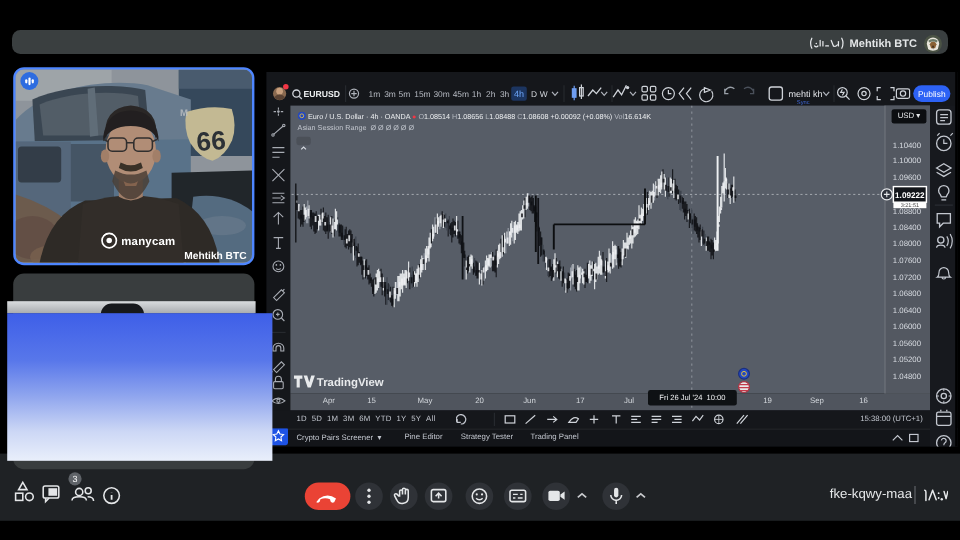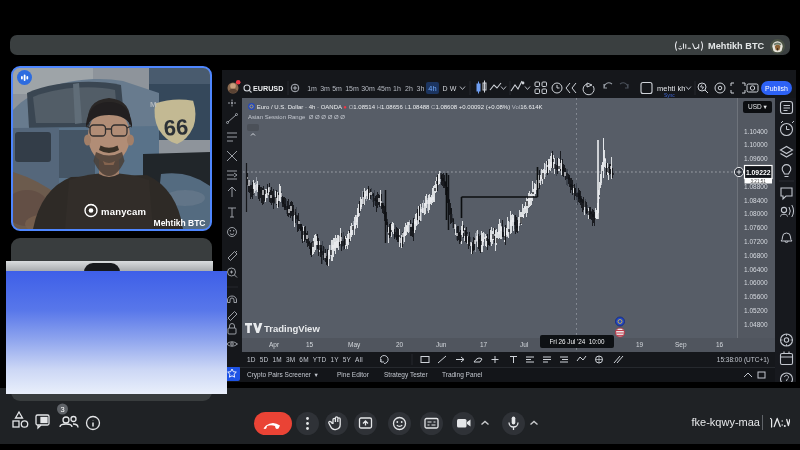--- a/index.html
+++ b/index.html
@@ -1,18 +1,18 @@
 <!DOCTYPE html>
 <html><head>
 <meta charset="utf-8">
 <style>
 * { margin:0; padding:0; box-sizing:border-box; }
 html,body { width:800px; height:450px; background:#000; overflow:hidden;
   font-family:"Liberation Sans", sans-serif; }
-#stage { position:absolute; left:0; top:0; width:800px; height:326px; background:#000;margin-top:10px; }
+#stage { position:absolute; left:0; top:0; width:800px; height:326px; background:#000; }
 .abs { position:absolute; }
 </style>
 </head>
 <body>
 <div id="stage">
 
 <div class="abs" style="left:0;top:378px;width:800px;height:56px;background:#1f2225;"></div>
 
 <div class="abs" style="left:10px;top:25px;width:780px;height:20px;border-radius:7px;background:#3a3f40;"></div>
 <div class="abs" style="left:708px;top:31px;height:11px;color:#e3e6e7;font-size:9.2px;font-weight:bold;line-height:11px;white-space:nowrap;">Mehtikh BTC</div>

